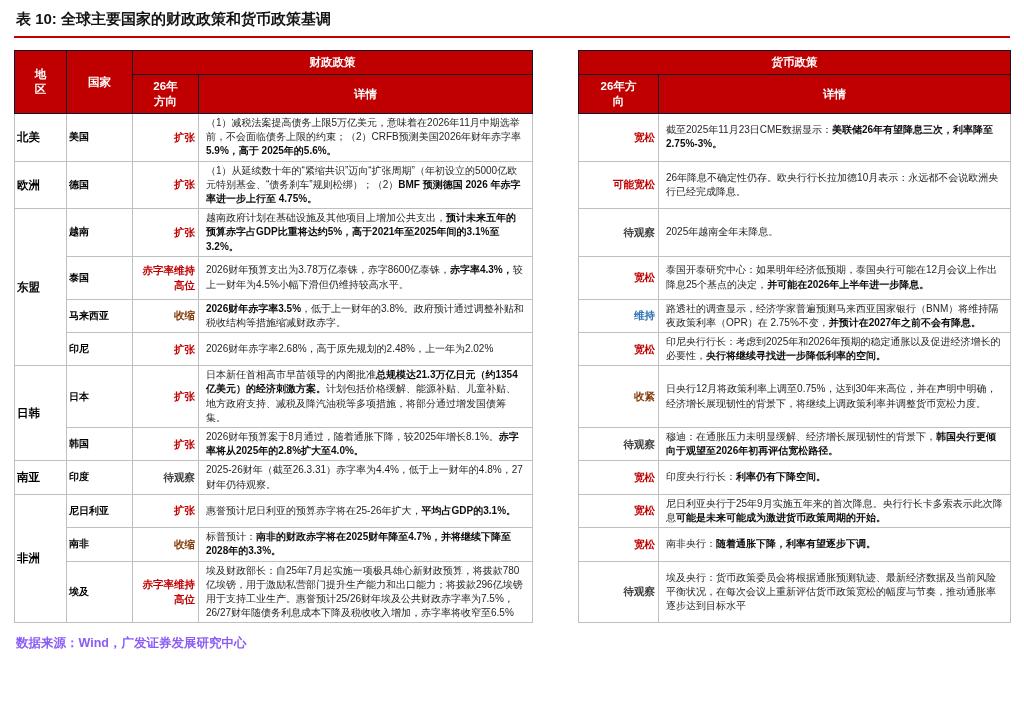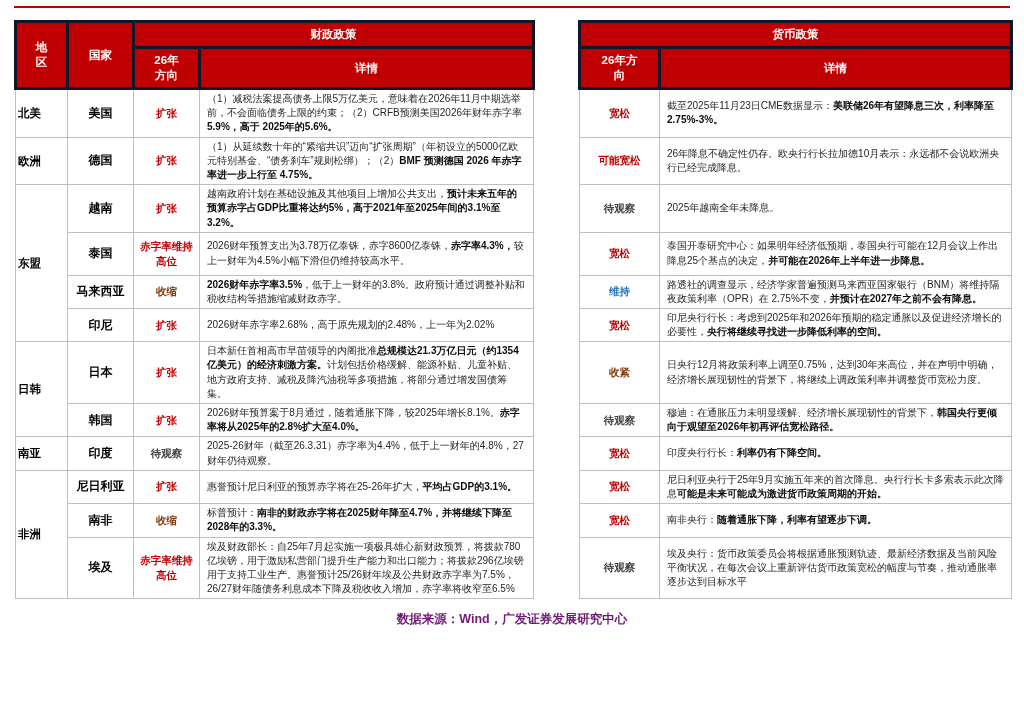--- a/index.html
+++ b/index.html
@@ -13,47 +13,48 @@
   body{
     margin:0;width:1024px;height:717px;overflow:hidden;background:#ffffff;
     font-family:"Liberation Sans","DejaVu Sans",sans-serif;color:#1a1a1a;
   }
   .page{padding:6px 14px 0;}
   .title-row{font-weight:700;font-size:15px;color:#141414;padding:4px 2px 7px;}
   .red-rule{height:2px;background:var(--accent);margin:0 0 12px;}
   table.policy{width:996px;border-collapse:collapse;table-layout:fixed;}
   thead th{
     background:var(--accent);color:#ffffff;font-size:11.5px;font-weight:700;
-    padding:4px 16px;border:3px solid #0f172a;text-align:center;
+    padding:4px 16px;border:1px solid #0f172a;text-align:center;
   }
   thead th.gap, td.gap-cell{
     background:#ffffff;border-top:none;border-bottom:none;
     border-left:1px solid #bfbfbf;border-right:1px solid #bfbfbf;padding:0;
   }
   thead th.gap{border:none;}
   tbody td{
     border:1px solid #bfbfbf;vertical-align:middle;
     font-size:10px;line-height:1.42;color:#262626;
   }
   td.region-cell{font-weight:700;text-align:left;font-size:11.5px;color:#000;padding:2px;}
-  td.country-cell{font-weight:700;text-align:center;font-size:12px;color:#000;padding:2px;}
-  td.dir-cell{font-weight:700;text-align:center;font-size:10.5px;padding:6px 3px;}
+  td.country-cell{font-weight:700;text-align:left;font-size:10px;color:#000;padding:2px;}
+  td.dir-cell{font-weight:700;text-align:right;font-size:10.5px;padding:6px 3px;}
   td.detail-cell{padding:2px 7px;text-align:left;}
   .seg-bold{font-weight:700;color:#0d0d0d;}
   .tone-red{color:var(--red);}
   .tone-brown{color:var(--brown);margin-top:28px;}
   .tone-blue{color:var(--blue);}
   .tone-dark{color:var(--dark);}
-  .footer{margin:12px 2px 0;font-weight:700;font-size:12.5px;color:#701a75;text-align:center;}
+  .footer{margin:12px 2px 0;font-weight:700;font-size:12.5px;color:#8b5cf6;}
 </style>
 </head>
 <body>
 
 <div class="page">
 
+  <div class="title-row">表 10: 全球主要国家的财政政策和货币政策基调</div>
   <div class="red-rule"></div>
 
   <table class="policy">
     <colgroup>
       <col style="width:52px">
         <col style="width:66px">
         <col style="width:66px">
       <col style="width:334px">
         <col style="width:46px">
         <col style="width:80px">

